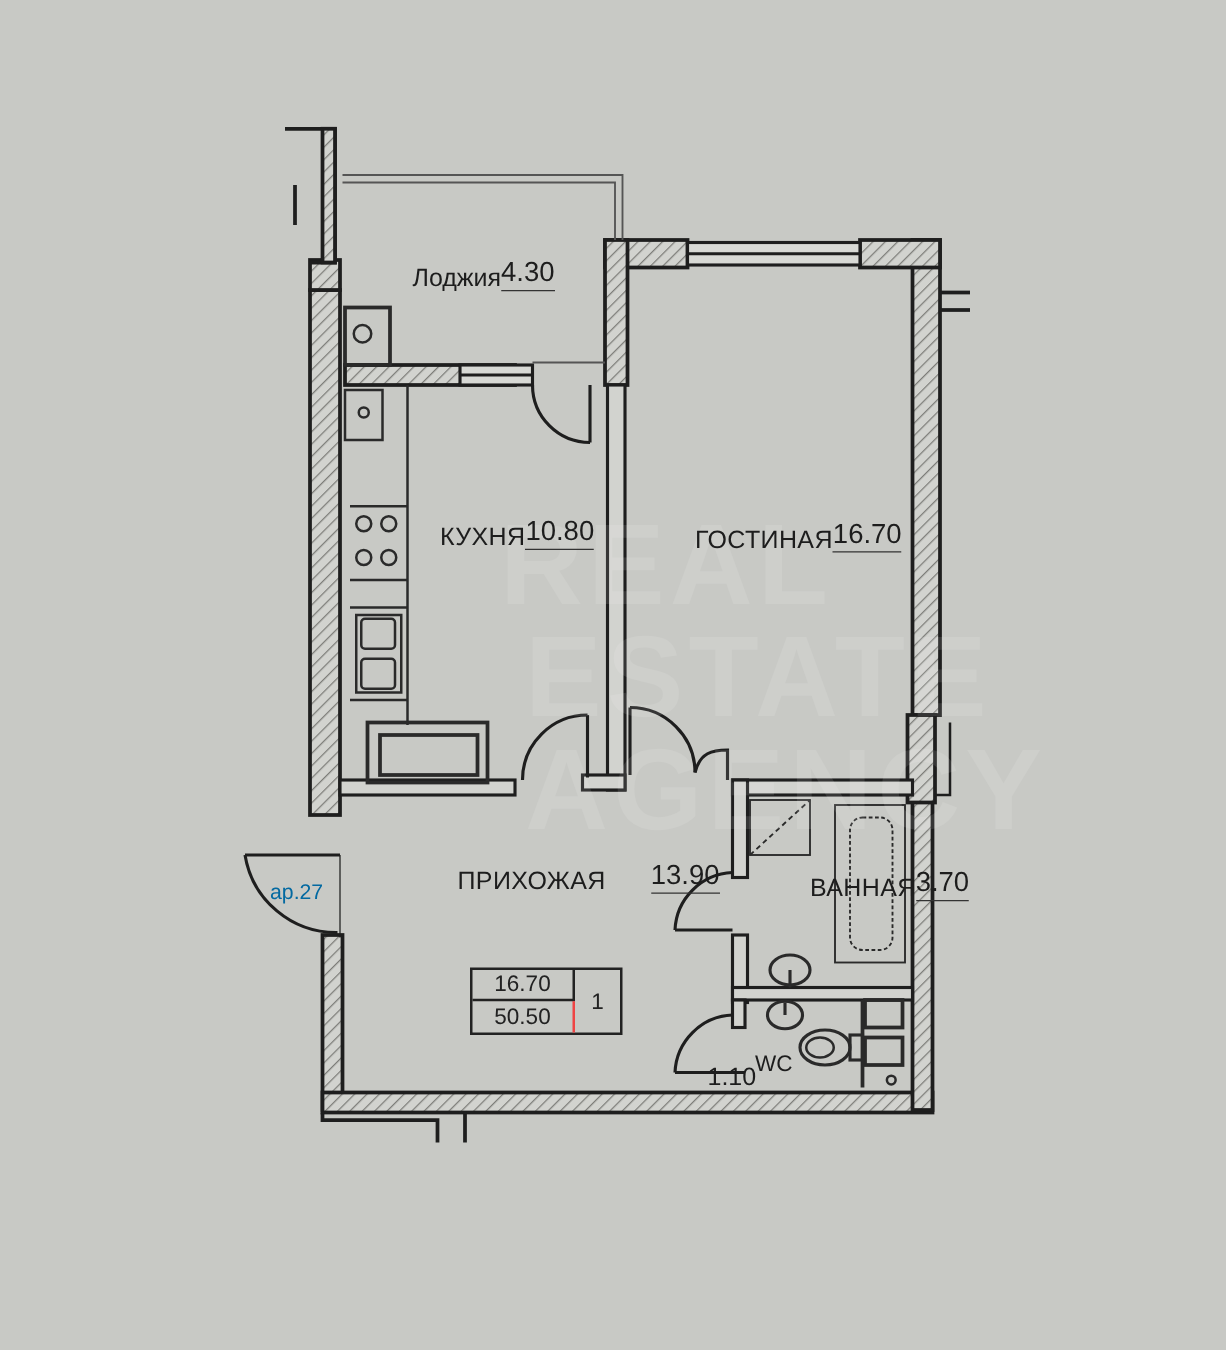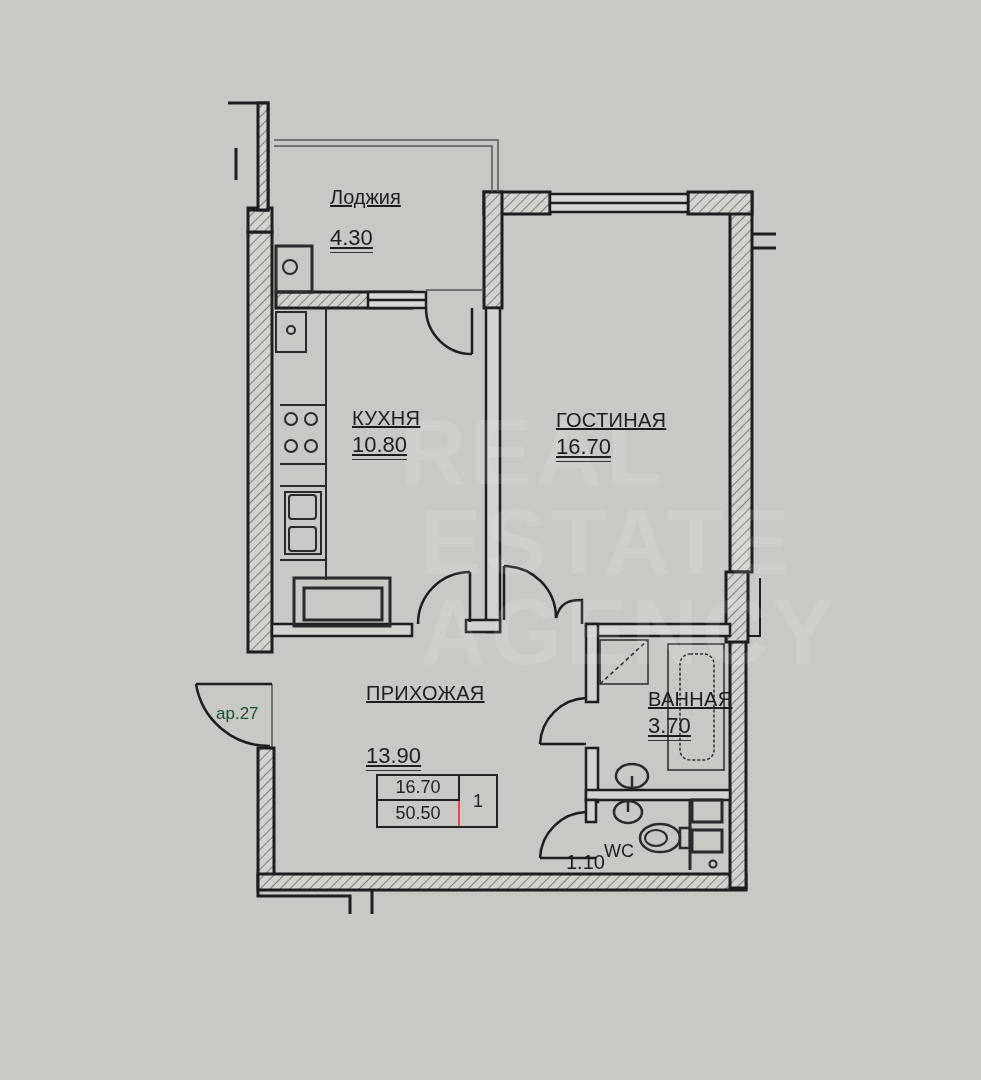--- a/index.html
+++ b/index.html
@@ -13,38 +13,38 @@
     .label {
       position: absolute; color: #1d1d1d; text-align: center;
       font-family: "Liberation Sans", "DejaVu Sans", sans-serif;
       line-height: 1;
     }
     .room-name { font-size: 20px; letter-spacing: 0.3px; white-space: nowrap; }
     .room-area {
       font-size: 22px; display: inline-block; padding-bottom: 3px;
       border-bottom: 1.5px solid #333; margin-top: 6px;
     }
-    .block { display: flex; flex-direction: column; align-items: flex-start; text-decoration: underline; }
+    .block { display: flex; align-items: flex-end; }
     .watermark {
       position: absolute; color: rgba(255,255,255,0.11);
       font-size: 92px; font-weight: bold; letter-spacing: 4px;
       font-family: "Liberation Sans", sans-serif; white-space: nowrap;
     }
     .summary {
       position: absolute; left: 376px; top: 774px;
       width: 122px; height: 54px; border: 2px solid #222;
       display: grid; grid-template-columns: 82px 1fr; grid-template-rows: 1fr 1fr;
       font-size: 18px; color: #222; box-sizing: border-box;
     }
     .summary .c { display: flex; align-items: center; justify-content: center; }
     .summary .c1 { border-right: 2px solid #222; border-bottom: 2px solid #222; }
     .summary .c2 { border-right: 2px solid #ef4444; }
     .summary .c3 { grid-column: 2; grid-row: 1 / span 2; font-size: 18px; }
     .apt {
-      position: absolute; left: 216px; top: 704px; font-size: 17px; color: #14532d;
+      position: absolute; left: 216px; top: 704px; font-size: 17px; color: #0369a1;
     }
   </style>
 </head>
 <body>
 
 <svg class="plan" viewBox="0 0 981 1080" xmlns="http://www.w3.org/2000/svg">
   <defs>
     <pattern id="hatch" patternUnits="userSpaceOnUse" width="7" height="7" patternTransform="rotate(45)">
       <rect width="7" height="7" fill="#d2d3cf"></rect>
       <line x1="0" y1="0" x2="0" y2="7" stroke="#7d7d79" stroke-width="2"></line>

